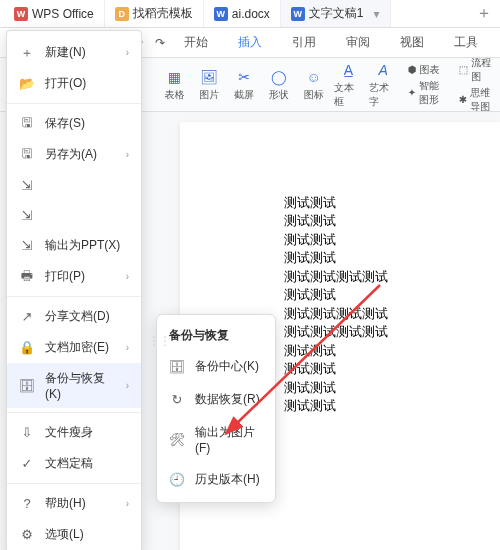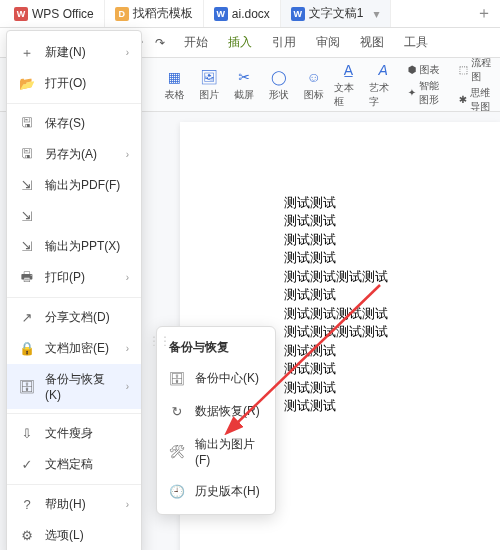--- a/index.html
+++ b/index.html
@@ -11,41 +11,41 @@
 .tab.active { background:#f5f7fa; }
 .tab .badge { width:14px; height:14px; border-radius:2px; display:flex; align-items:center; justify-content:center; font-size:9px; color:#fff; font-weight:bold; }
 .badge.wps { background:#d9534f; }
 .badge.find { background:#f0ad4e; }
 .badge.doc { background:#3a6fd8; }
 .tab-plus { margin-left:auto; width:24px; text-align:center; font-size:16px; color:#888; cursor:pointer; }
 
 
 .toolrow { height:30px; display:flex; align-items:center; border-bottom:1px solid #e0e0e0; padding:0 6px; gap:2px; }
 .ql { width:20px; height:20px; display:flex; align-items:center; justify-content:center; color:#555; cursor:pointer; border-radius:3px; }
-.ribbon-tabs { display:flex; gap:4px; margin-left:4px; font-size:12px; }
+.ribbon-tabs { display:flex; gap:14px; margin-left:4px; font-size:12px; }
 .rtab { padding:4px 8px; cursor:pointer; color:#555; }
-.rtab.active { color:#4d7c0f; font-weight:500; }
+.rtab.active { color:#3b82f6; font-weight:500; }
 
 
 .ribbon { height:54px; border-bottom:1px solid #e0e0e0; display:flex; align-items:center; padding-left:160px; gap:6px; background:#fafbfc; overflow:hidden; }
 .rbtn { display:flex; flex-direction:column; align-items:center; gap:1px; width:36px; font-size:10px; color:#555; cursor:pointer; }
 .rbtn .ric { width:20px; height:20px; display:flex; align-items:center; justify-content:center; font-size:14px; color:#3a6fd8; }
 .rside { display:flex; flex-direction:column; gap:2px; margin-left:4px; font-size:10px; color:#555; }
 .rside div { display:flex; align-items:center; gap:3px; cursor:pointer; }
 
 
 .filemenu { position:absolute; left:6px; top:30px; width:136px; background:#fff; border:1px solid #ddd; border-radius:4px; box-shadow:0 4px 16px rgba(0,0,0,.15); z-index:20; padding:6px 0; }
 .fitem { display:flex; align-items:center; gap:10px; padding:7px 12px; cursor:pointer; font-size:12px; color:#333; position:relative; }
 .fitem.sel { background:#eef3ff; }
 .fitem .fic { width:16px; height:16px; display:flex; align-items:center; justify-content:center; color:#666; font-size:13px; }
 .fitem .chev { margin-left:auto; font-size:10px; color:#999; }
 .fdiv { height:1px; background:#eee; margin:4px 0; }
 
 
-.submenu { position:absolute; left:156px; top:326px; width:120px; background:#fff; border:1px solid #ddd; border-radius:6px; box-shadow:0 4px 16px rgba(0,0,0,.15); z-index:25; padding:6px 0; }
+.submenu { position:absolute; left:156px; top:314px; width:120px; background:#fff; border:1px solid #ddd; border-radius:6px; box-shadow:0 4px 16px rgba(0,0,0,.15); z-index:25; padding:6px 0; }
 .submenu .shdr { padding:6px 12px; font-size:12px; font-weight:600; color:#333; }
 .sitem { display:flex; align-items:center; gap:10px; padding:8px 12px; cursor:pointer; font-size:12px; color:#333; }
 .sitem .sic { width:16px; height:16px; display:flex; align-items:center; justify-content:center; color:#666; font-size:13px; }
 .gripper { position:absolute; left:148px; top:334px; font-size:12px; color:#ccc; z-index:26; letter-spacing:-1px; }
 
 
 .canvas { position:absolute; left:0; top:112px; right:0; bottom:0; background:#f7f8fa; overflow:hidden; }
 .page { position:absolute; left:180px; top:10px; width:320px; height:520px; background:#fff; box-shadow:0 2px 6px rgba(0,0,0,.1); }
 .doctext { position:absolute; left:284px; top:194px; font-family:"SimSun",serif; font-size:13px; color:#000; line-height:1.42; z-index:5; }
 .doctext div { white-space:pre; }
@@ -180,21 +180,20 @@
       <span class="fic">🖫</span>
       <span>保存(S)</span>
     </div>
   <div class="fitem">
       <span class="fic">🖫</span>
       <span>另存为(A)</span>
       <span class="chev">›</span>
     </div>
   <div class="fitem">
       <span class="fic">⇲</span>
-      <span>输出为PDF(F)</span>
     </div>
   <div class="fitem">
       <span class="fic">⇲</span>
     </div>
   <div class="fitem">
       <span class="fic">⇲</span>
       <span>输出为PPT(X)</span>
     </div>
   <div class="fitem">
       <span class="fic">🖶</span>

